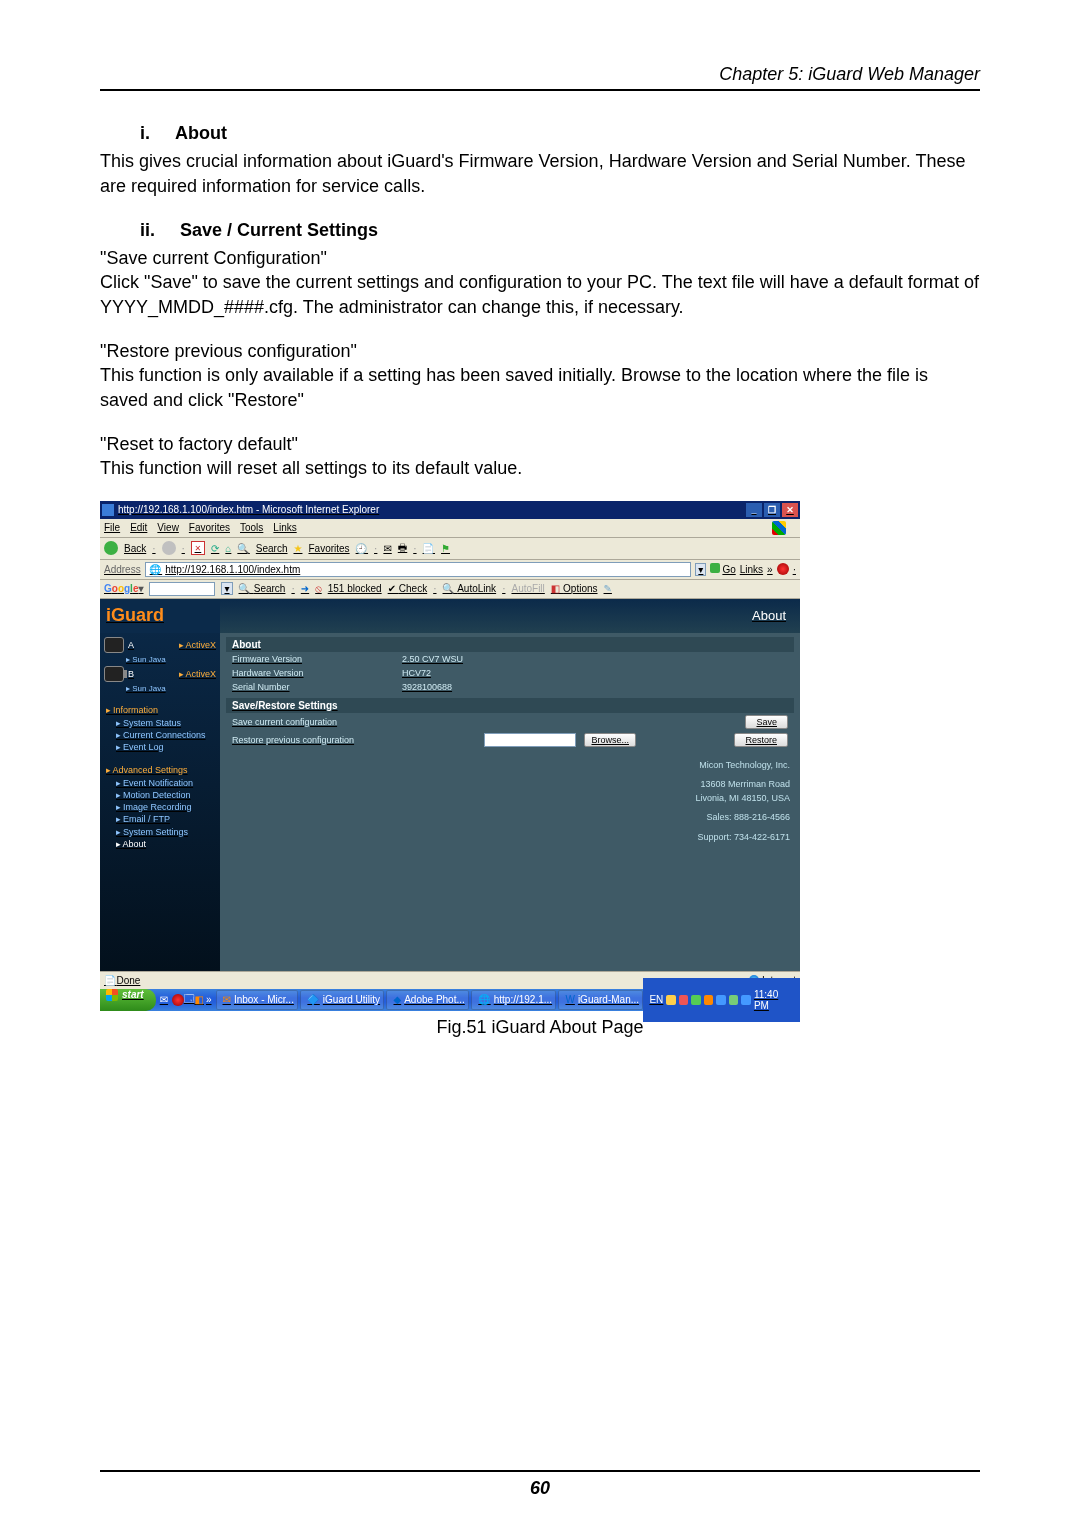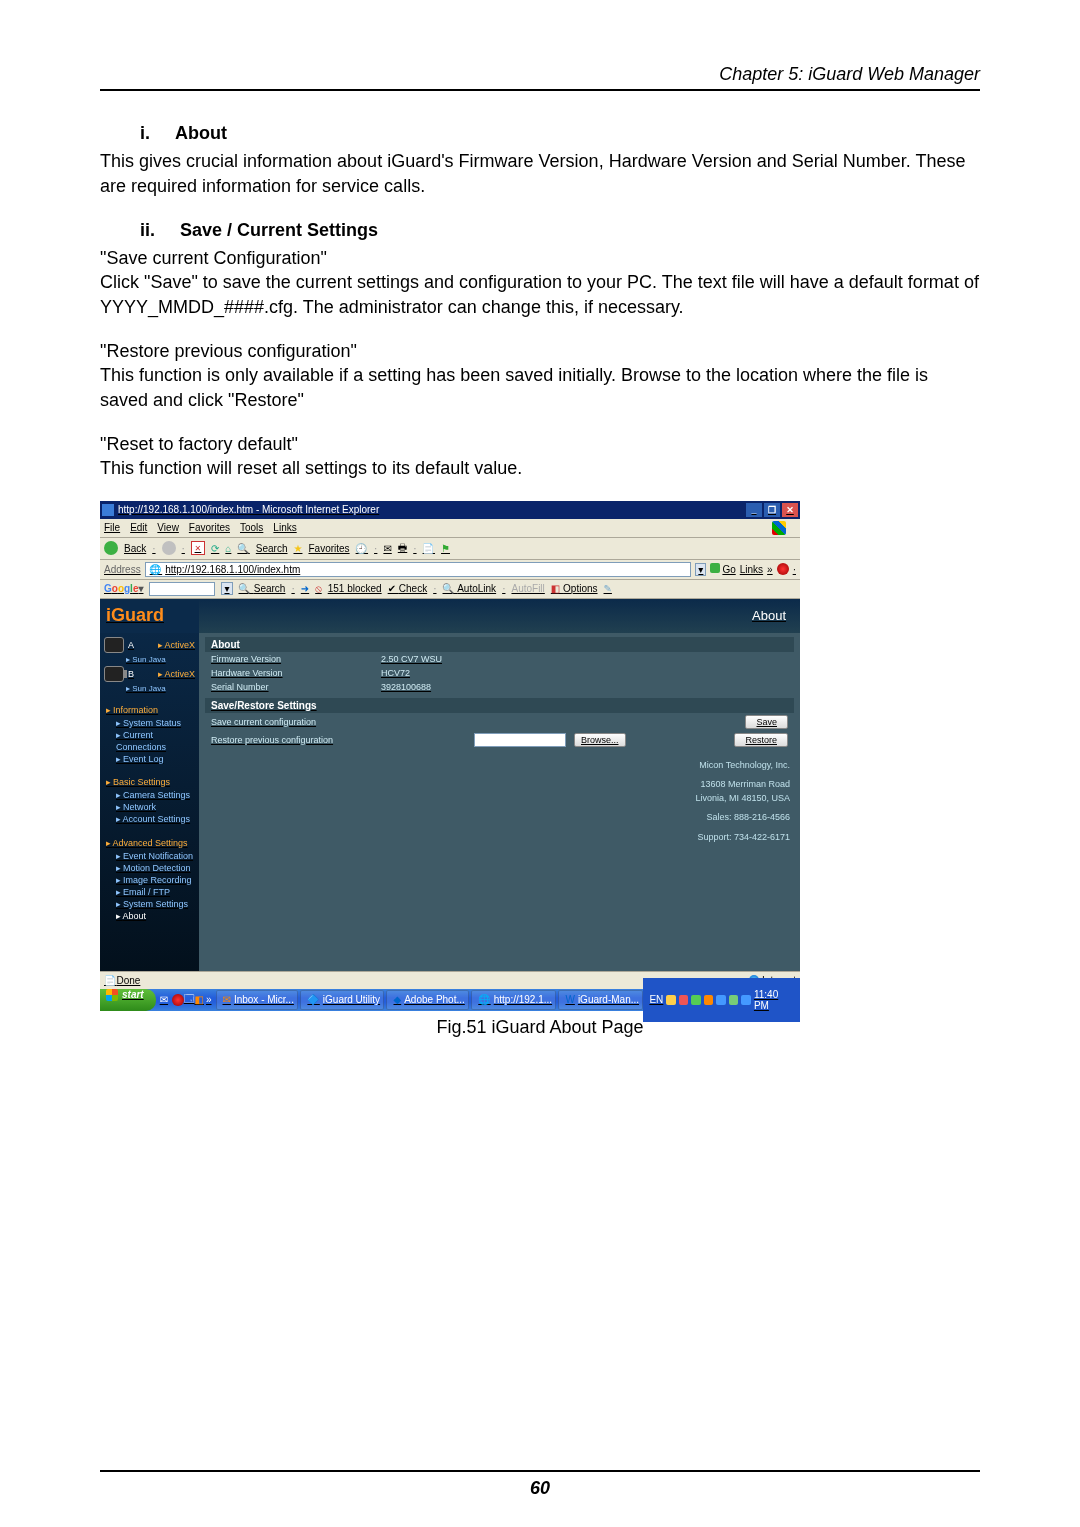--- a/index.html
+++ b/index.html
@@ -135,21 +135,21 @@
   .google-logo .b { color:#4285f4 } .google-logo .r { color:#ea4335 } .google-logo .y { color:#fbbc05 } .google-logo .g { color:#34a853 }
   .gsearch {
     width:60px; background:#fff; border:1px solid #7f9db9; padding:0 2px; height:12px;
   }
   
   .main {
     display:flex;
     height: 372px;
   }
   .sidebar {
-    width: 99px;
+    width: 120px;
     background: linear-gradient(#0b2a4a,#03101c);
     color:#dff;
     font-size:9px;
     box-sizing:border-box;
     padding:0;
   }
   .logo-row {
     height: 34px;
     display:flex;
     align-items:center;
@@ -413,26 +413,20 @@
           </div>
           <div class="camsub">▸ <span>Sun Java</span></div>
         </div>
         <div class="side-group">
           <div class="hdr">▸ <span>Information</span></div>
           <div class="itm">▸ <span>System Status</span></div>
           <div class="itm">▸ <span>Current Connections</span></div>
           <div class="itm">▸ <span>Event Log</span></div>
         </div>
         <div class="side-group">
-          <div class="hdr">▸ <span>Basic Settings</span></div>
-          <div class="itm">▸ <span>Camera Settings</span></div>
-          <div class="itm">▸ <span>Network</span></div>
-          <div class="itm">▸ <span>Account Settings</span></div>
-        </div>
-        <div class="side-group">
           <div class="hdr">▸ <span>Advanced Settings</span></div>
           <div class="itm">▸ <span>Event Notification</span></div>
           <div class="itm">▸ <span>Motion Detection</span></div>
           <div class="itm">▸ <span>Image Recording</span></div>
           <div class="itm">▸ <span>Email / FTP</span></div>
           <div class="itm">▸ <span>System Settings</span></div>
           <div class="itm sel">▸ <span>About</span></div>
         </div>
       </div>
 

